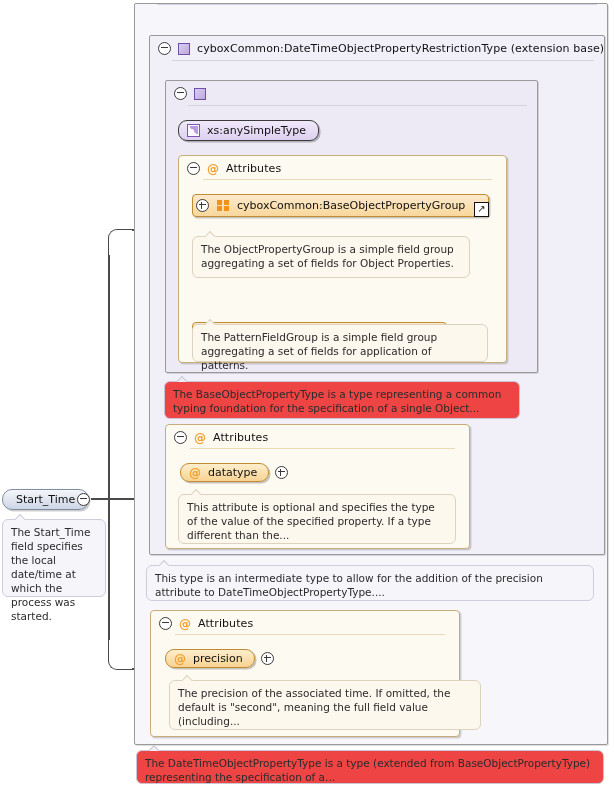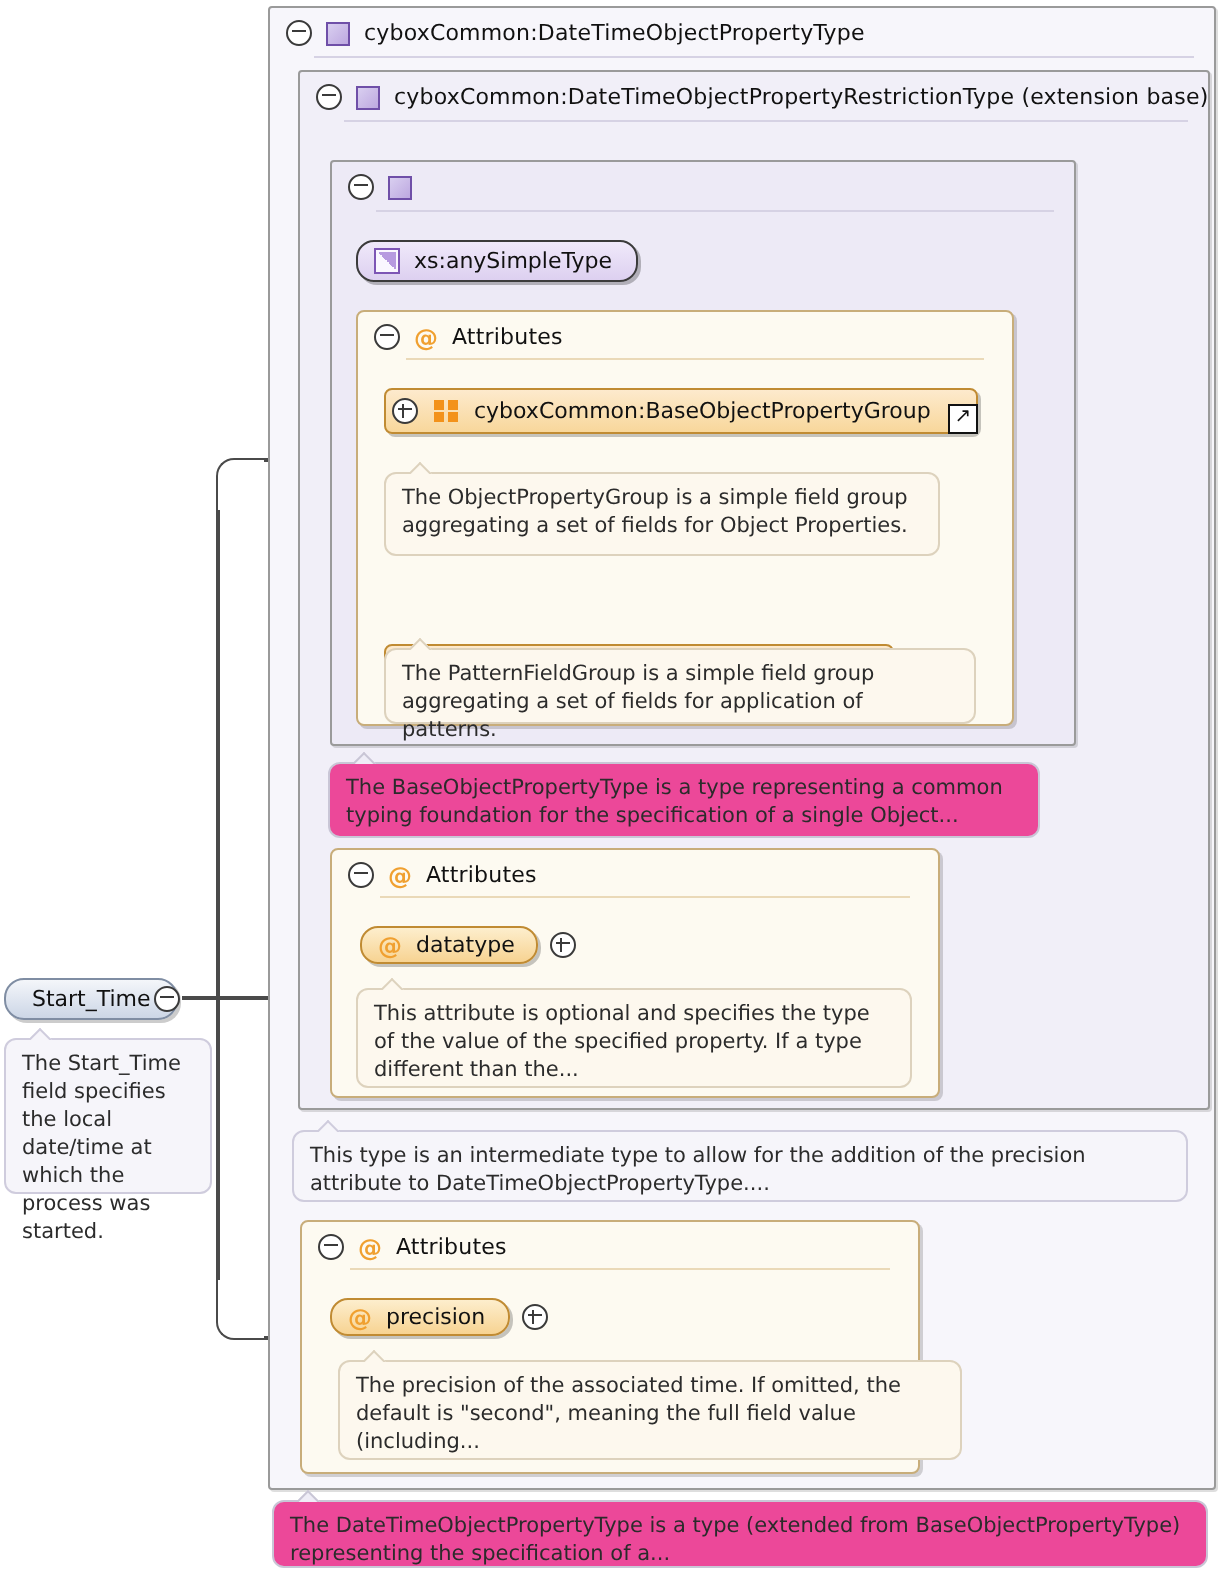--- a/index.html
+++ b/index.html
@@ -177,21 +177,21 @@
     box-shadow: 1.5px 1.5px 0 rgba(0,0,0,0.22);
     font-size: 11px;
     color: #111;
   }
 
   
   .doc {
     position: absolute;
     border: 1px solid #c9c6d6;
     border-radius: 6px;
-    background: #ec4899;
+    background: #ef4444;
     color: #2b2b2b;
     font-size: 10.5px;
     line-height: 14px;
     padding: 5px 8px 5px 8px;
     box-sizing: border-box;
   }
   .doc.cream {
     background: #fdf8ee;
     border-color: #ddd2bd;
   }
@@ -258,25 +258,20 @@
 <div class="line vline abs" style="left:108px; top:255px; height:244px;"></div>
 <div class="line hline abs" style="left:132px; top:229px; width:58px;"></div>
 
 <div class="corner bl abs" style="left:108px; top:628px; width:32px; height:42px;"></div>
 <div class="line vline abs" style="left:108px; top:498px; height:142px;"></div>
 <div class="line hline abs" style="left:132px; top:668px; width:58px;"></div>
 
 <div class="line hline abs" style="left:108px; top:498px; width:82px;"></div>
 
 <div class="typebox lvl0 abs" style="left:134px; top:3px; width:474px; height:742px;">
-  <div class="boxheader">
-    <span class="toggle"></span>
-    <span class="glyph-ct"></span>
-    <span class="hdr-label">cyboxCommon:DateTimeObjectPropertyType</span>
-  </div>
   <div class="hdr-rule"></div>
 </div>
 
 <div class="typebox lvl1 abs" style="left:149px; top:35px; width:456px; height:520px;">
   <div class="boxheader">
     <span class="toggle"></span>
     <span class="glyph-ct"></span>
     <span class="hdr-label">cyboxCommon:DateTimeObjectPropertyRestrictionType (extension base)</span>
   </div>
   <div class="hdr-rule"></div>

